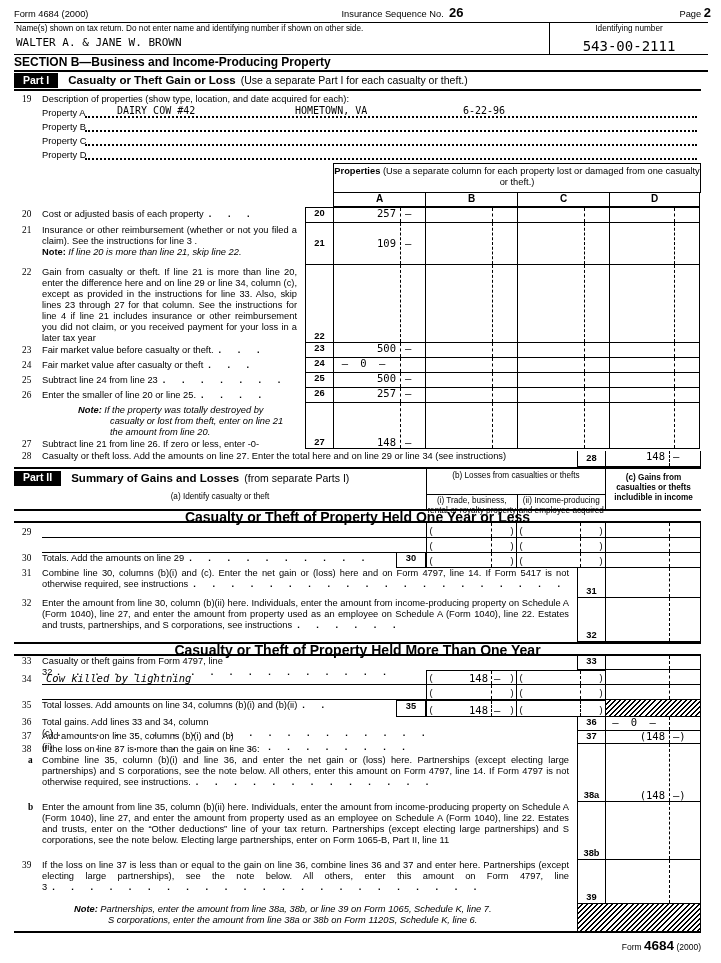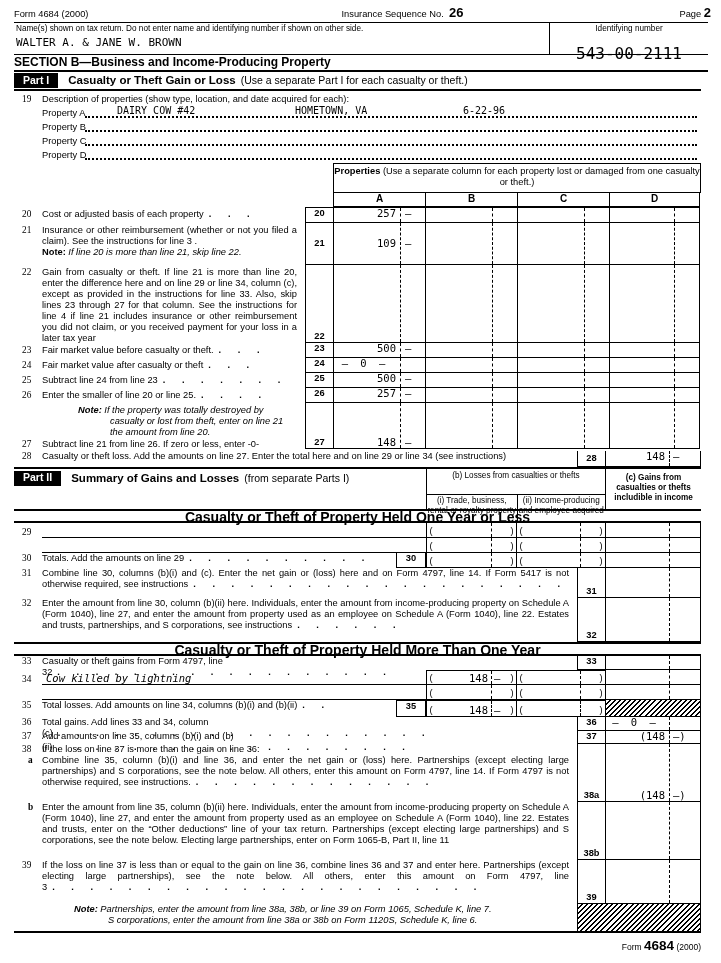--- a/index.html
+++ b/index.html
@@ -20,21 +20,21 @@
   .toprow { display:flex; align-items:flex-end; height:16px; width:697px; }
   .toprow .tl { width:200px; }
   .toprow .tc { flex:1; text-align:center; }
   .toprow .tr { width:120px; text-align:right; }
   .bignum { font-size:13px; font-weight:bold; }
   
   .namebox { display:flex; border-top:1.6px solid #000; border-bottom:1.6px solid #000; height:31px; margin-top:2px; }
   .nb-l { flex:1; padding:1px 2px; }
   .nb-r { width:150px; border-left:1.6px solid #000; padding:1px 4px; text-align:center; }
   .nameval { font-size:11px; margin-top:3px; text-align:left; }
-  .idval { font-size:16px; margin-top:14px; }
+  .idval { font-size:14px; margin-top:7px; }
   .secb { font-size:12px; font-weight:bold; border-bottom:2.6px solid #000; padding:2px 0 2px 0; }
   
   .partbar { display:flex; align-items:center; height:17px; border-bottom:2px solid #000; }
   .plabelbox { background:#000; color:#fff; font-weight:bold; font-size:10.5px; padding:1.5px 9px 2.5px 9px; margin-right:10px; }
   .ptitle { font-weight:bold; font-size:11.5px; margin-right:5px; }
   .pnote { font-size:10.5px; }
   
   .lrow { display:flex; }
   .ln { width:28px; flex:none; padding-left:8px; box-sizing:border-box;font-family:Liberation Serif, serif; }
   .lt { flex:1; padding-right:8px; }
@@ -427,20 +427,21 @@
       </div>
   </div>
 
   <div class="p2head">
     <div class="p2a">
       <div class="partbar2">
         <span class="plabelbox">Part II</span>
         <span class="ptitle">Summary of Gains and Losses</span>
         <span class="pnote">(from separate Parts I)</span>
       </div>
+      <div class="colalab small">(a) Identify casualty or theft</div>
     </div>
     <div class="p2bwrap">
       <div class="btop small">(b) Losses from casualties or thefts</div>
       <div class="bbot">
         <div class="bi small">(i) Trade, business, rental or royalty property</div>
         <div class="bii small">(ii) Income-producing and employee acquired</div>
       </div>
     </div>
     <div class="p2c small">(c) Gains from casualties or thefts includible in income</div>
   </div>

